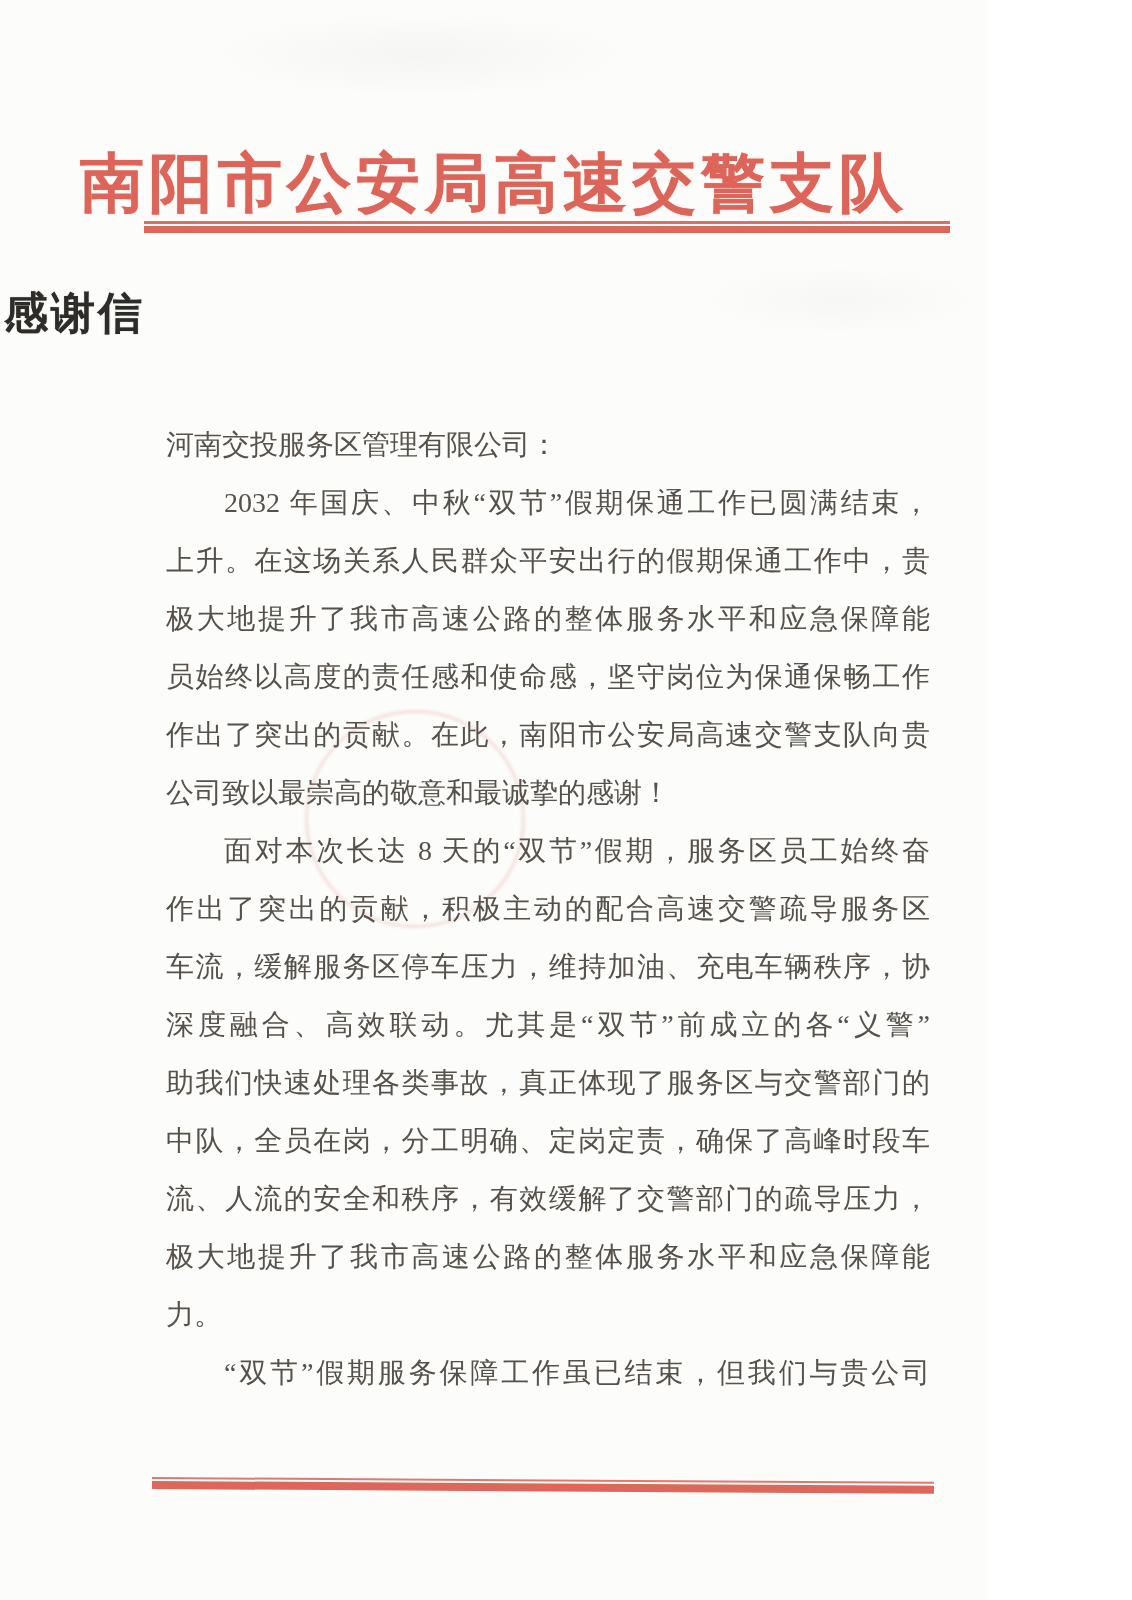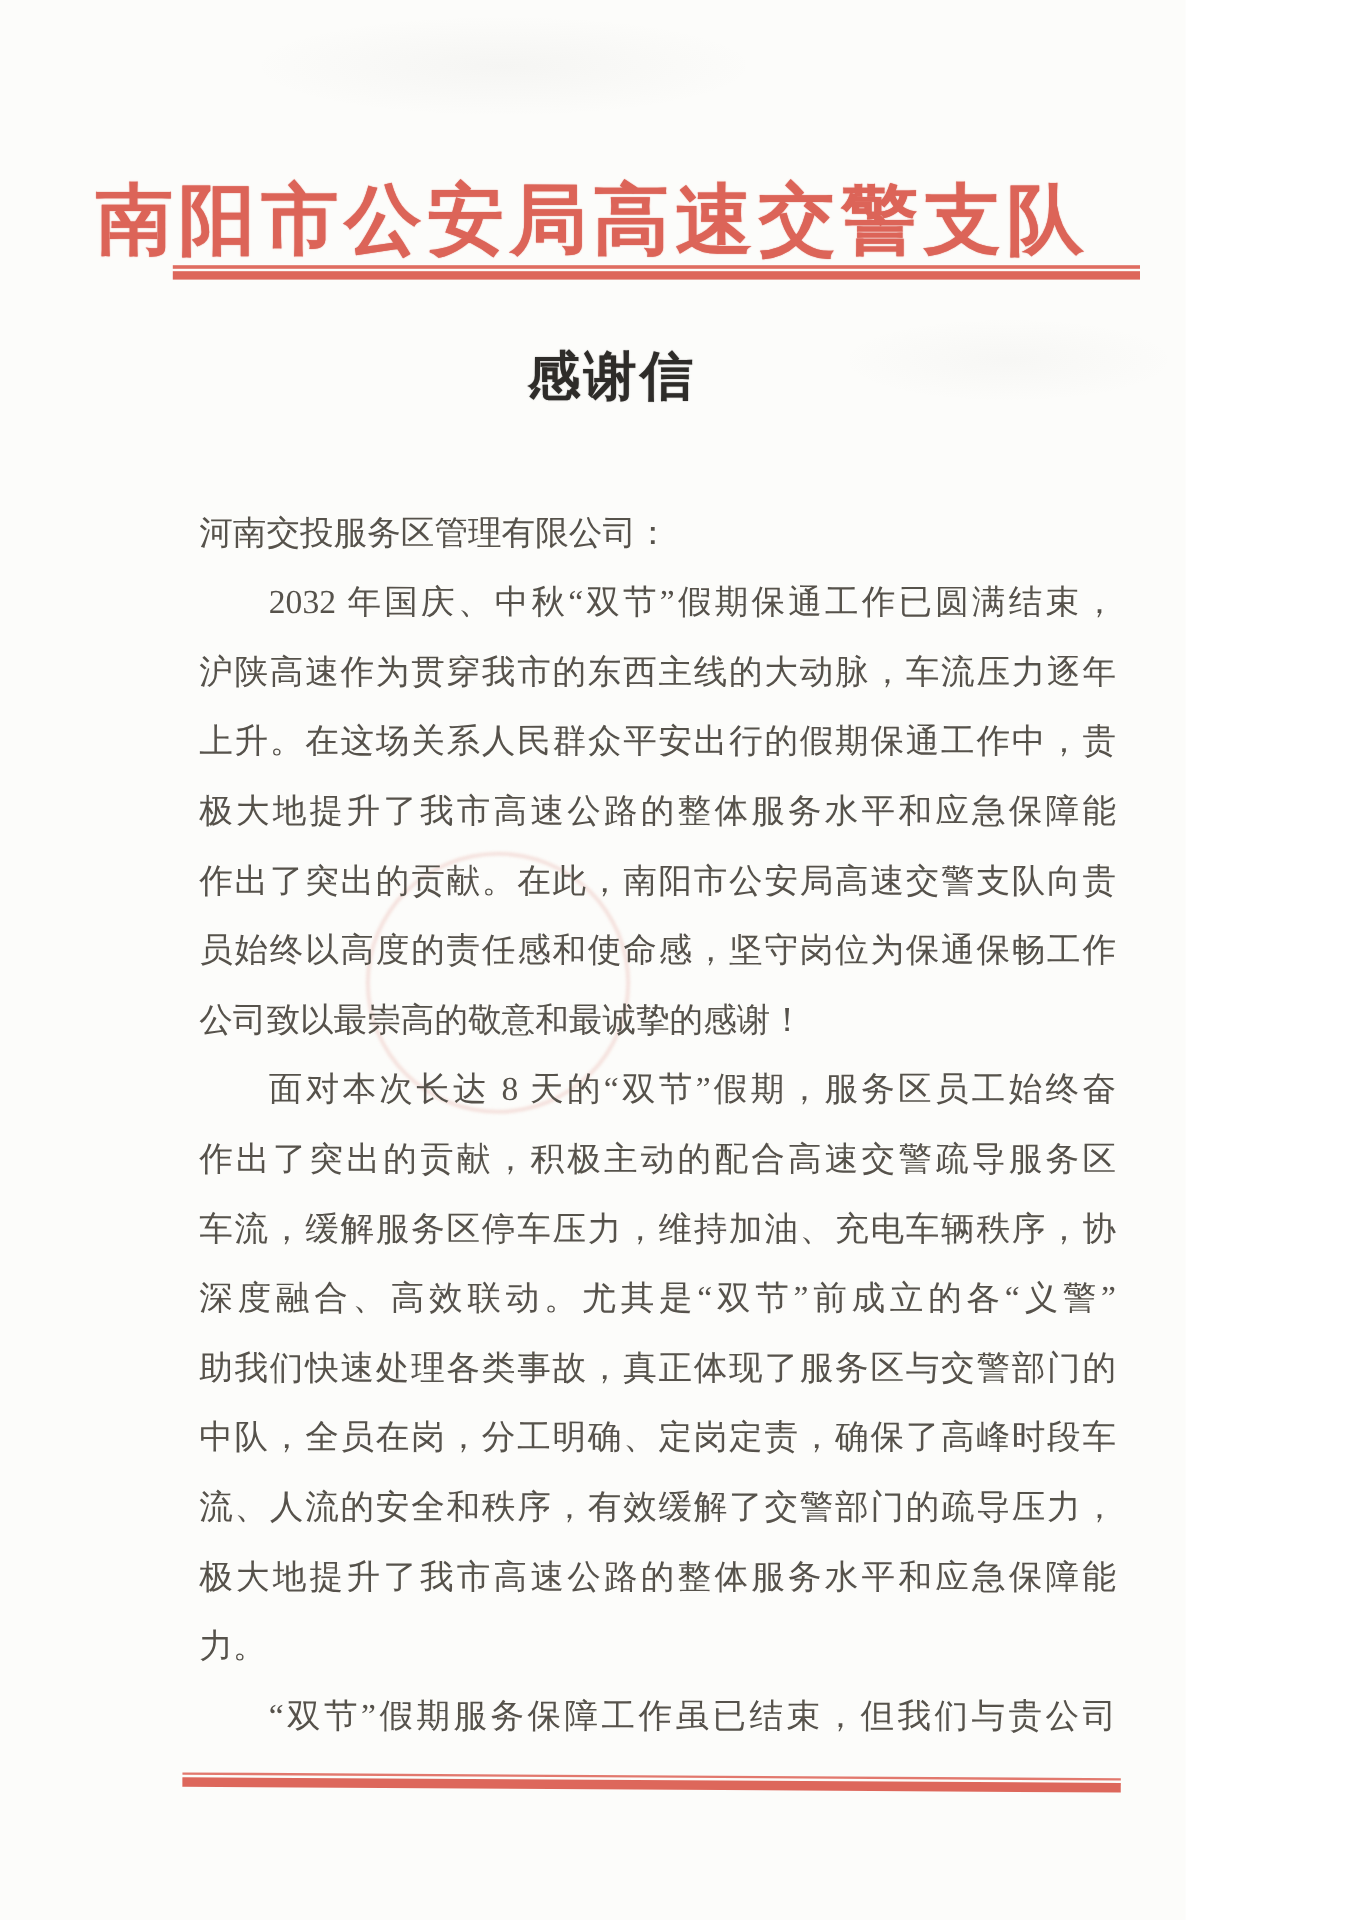--- a/index.html
+++ b/index.html
@@ -36,23 +36,23 @@
     top: 221px;
     left: 144px;
     width: 806px;
   }
   .rule-thin  { height: 3px; background: #df6d61; }
   .rule-gap   { height: 2px; }
   .rule-thick { height: 7px; background: #dd675b; }
   .doc-title {
     position: absolute;
     top: 284px;
-    left: 16px;
+    left: 4px;
     width: 100%;
-    text-align: center;
+    text-align: left;
     font-size: 44px;
     font-weight: bold;
     letter-spacing: 3px;
     color: #2e2c29;
     text-shadow: 0 0 1px rgba(46,44,41,0.6);
   }
   .letter-body {
     position: absolute;
     top: 416px;
     left: 166px;
@@ -107,25 +107,24 @@
     <div class="rule-thick"></div>
   </div>
 
   <div class="doc-title">感谢信</div>
 
   <div class="stamp-bleed"></div>
 
   <div class="letter-body">
     <div class="ln">河南交投服务区管理有限公司：</div>
     <div class="ln fill indent">2032 年国庆、中秋“双节”假期保通工作已圆满结束，</div>
-    <div class="ln fill">沪陕高速作为贯穿我市的东西主线的大动脉，车流压力逐年</div>
     <div class="ln fill">上升。在这场关系人民群众平安出行的假期保通工作中，贵</div>
     <div class="ln fill">极大地提升了我市高速公路的整体服务水平和应急保障能</div>
+    <div class="ln fill">员始终以高度的责任感和使命感，坚守岗位为保通保畅工作</div>
     <div class="ln fill">作出了突出的贡献。在此，南阳市公安局高速交警支队向贵</div>
-    <div class="ln fill">员始终以高度的责任感和使命感，坚守岗位为保通保畅工作</div>
     <div class="ln">公司致以最崇高的敬意和最诚挚的感谢！</div>
     <div class="ln fill indent">面对本次长达 8 天的“双节”假期，服务区员工始终奋</div>
     <div class="ln fill">作出了突出的贡献，积极主动的配合高速交警疏导服务区</div>
     <div class="ln fill">车流，缓解服务区停车压力，维持加油、充电车辆秩序，协</div>
     <div class="ln fill">深度融合、高效联动。尤其是“双节”前成立的各“义警”</div>
     <div class="ln fill">助我们快速处理各类事故，真正体现了服务区与交警部门的</div>
     <div class="ln fill">中队，全员在岗，分工明确、定岗定责，确保了高峰时段车</div>
     <div class="ln fill">流、人流的安全和秩序，有效缓解了交警部门的疏导压力，</div>
     <div class="ln fill">极大地提升了我市高速公路的整体服务水平和应急保障能</div>
     <div class="ln">力。</div>

